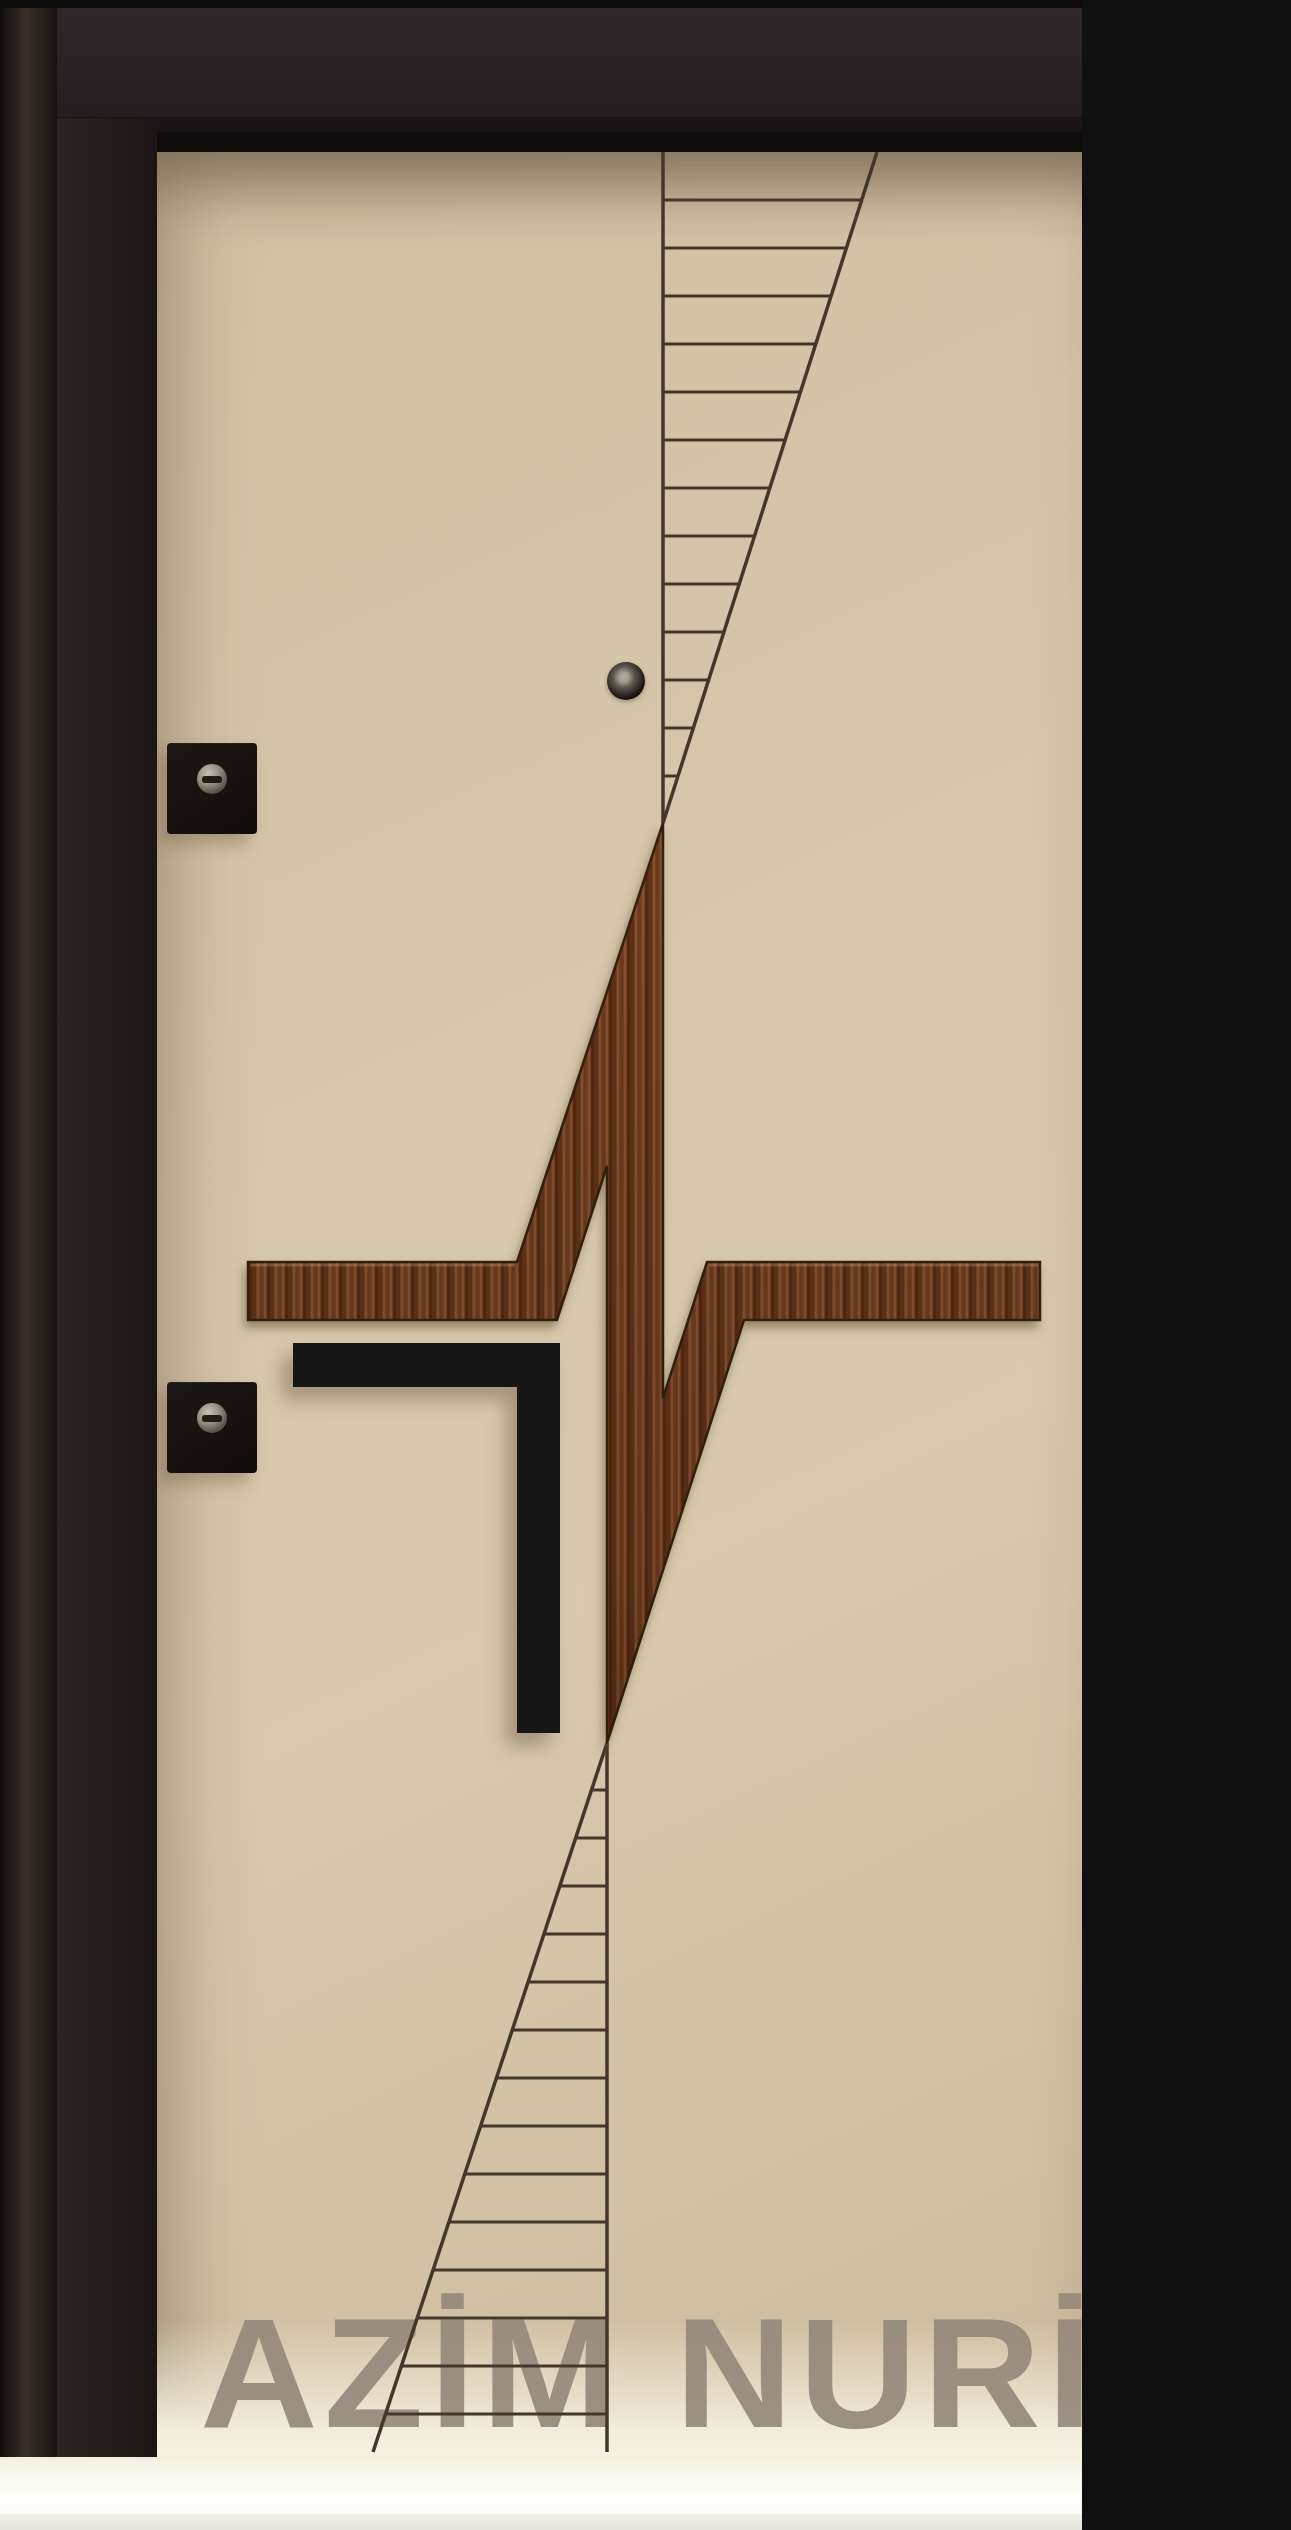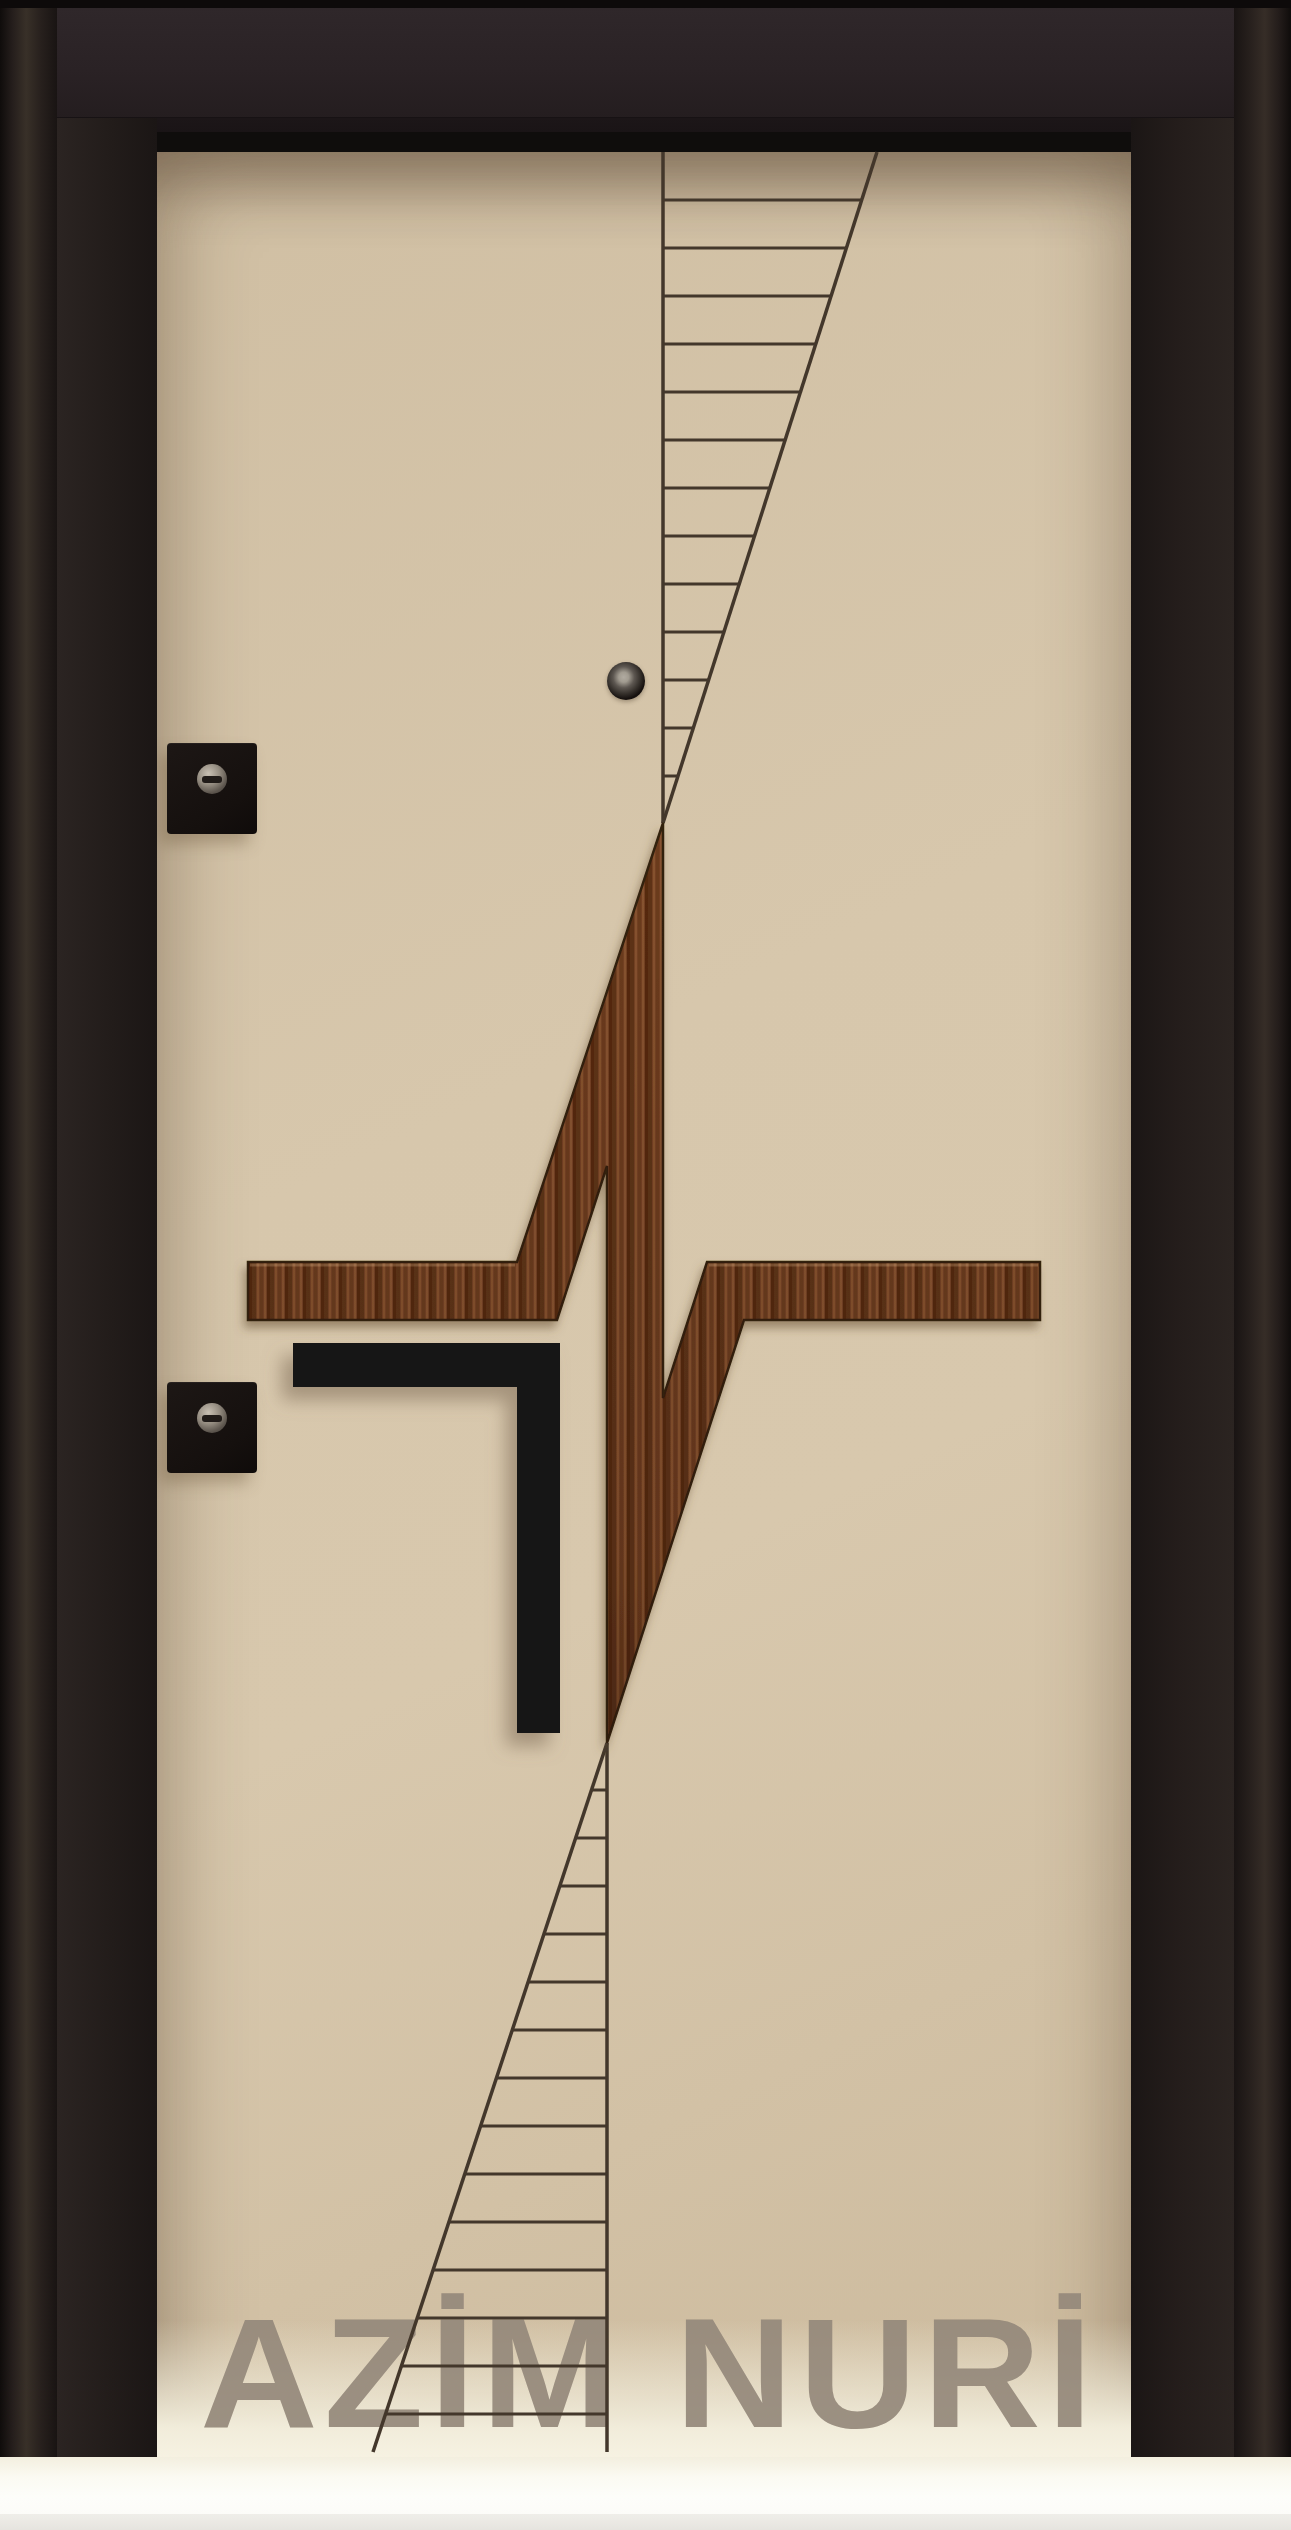--- a/index.html
+++ b/index.html
@@ -1,17 +1,17 @@
 <!DOCTYPE html>
 <html><head>
 <meta charset="utf-8">
 <style>
   html,body{margin:0;padding:0;background:#101010;}
   .stage{
-    position:relative;width:1291px;height:2530px;overflow:hidden;
+    position:relative;width:1082px;height:2530px;overflow:hidden;
     background:#1d1715;font-family:"Liberation Sans",sans-serif;
   }
   
   .top-strip{position:absolute;left:0;top:0;width:1291px;height:10px;background:#0d0a0a;}
   .header{
     position:absolute;left:55px;top:8px;width:1181px;height:112px;
     background:linear-gradient(180deg,#2f272a 0%,#2a2225 55%,#241d1f 100%);
     box-shadow:inset 0 -3px 0 #171214;
   }
   .subheader{

